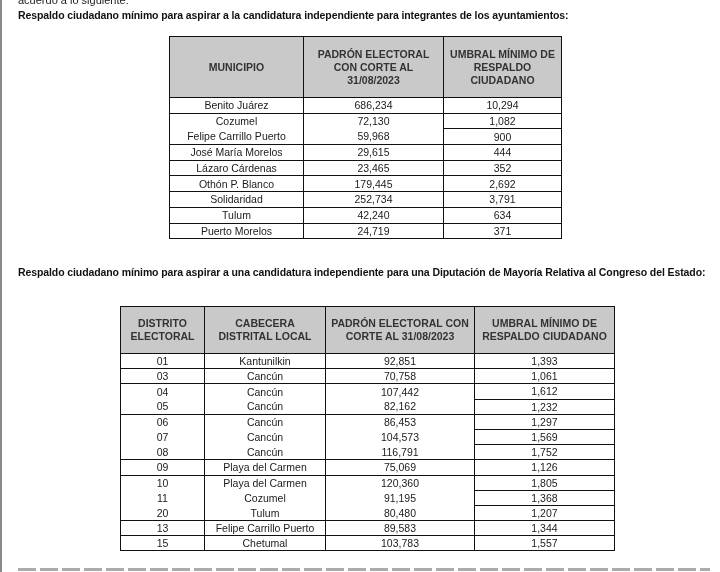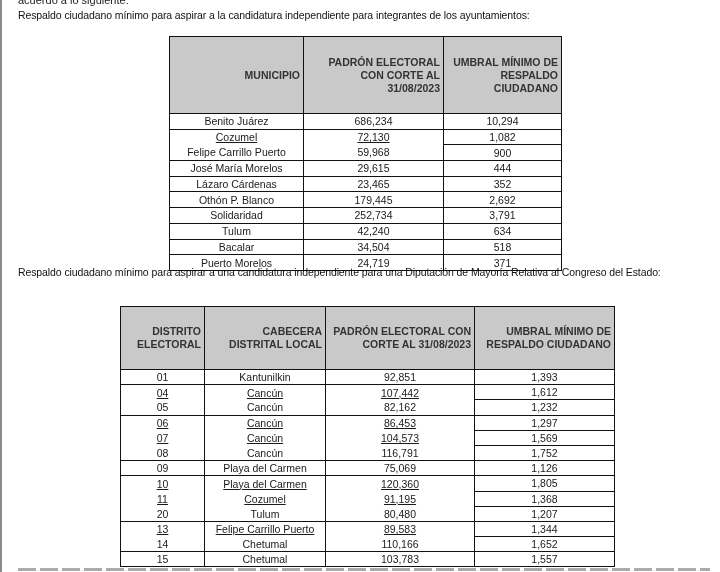--- a/index.html
+++ b/index.html
@@ -12,49 +12,49 @@
   }
   .left-rule {
     position: absolute; left: 0; top: 0; bottom: 0; width: 2px; background: #8a8a8a;
   }
   .intro {
     position: absolute; left: 18px; top: -6px;
     font-size: 11px; color: #222;
   }
   .heading {
     position: absolute; left: 18px;
-    font-size: 10.5px; font-weight: normal; color: #111; white-space: nowrap;
+    font-size: 10.5px; font-weight: bold; color: #111; white-space: nowrap;
     letter-spacing: -0.1px;
   }
   table {
     position: absolute;
     border-collapse: collapse;
     font-size: 10.5px;
     color: #1a1a1a;
   }
   th {
     background: #c9c9c9;
     font-weight: bold;
     color: #333;
-    text-align: right;
+    text-align: center;
     border: 1px solid #111;
     line-height: 13px;
-    padding: 16px 3px;
+    padding: 8px 3px;
   }
   td {
     text-align: center;
     border-left: 1px solid #111;
     border-right: 1px solid #111;
     border-top: 1px solid #111;
     border-bottom: 1px solid #111;
     padding: 0;
     height: 14.5px;
     line-height: 14px;
   }
-  td.nb { border-bottom: none; text-decoration: underline; }
+  td.nb { border-bottom: none; }
   td.nt { border-top: none; }
   
   #t1 { left: 169px; top: 36px; }
   #t1 th { height: 44px; }
   #t1 .c1 { width: 127px; }
   #t1 .c2 { width: 133px; }
   #t1 .c3 { width: 111px; }
   #t1 td { height: 14.7px; }
   
   #t2 { left: 120px; top: 306px; }
@@ -126,25 +126,20 @@
         <td>Solidaridad</td>
         <td>252,734</td>
         <td>3,791</td>
       </tr>
       <tr>
         <td>Tulum</td>
         <td>42,240</td>
         <td>634</td>
       </tr>
       <tr>
-        <td>Bacalar</td>
-        <td>34,504</td>
-        <td>518</td>
-      </tr>
-      <tr>
         <td>Puerto Morelos</td>
         <td>24,719</td>
         <td>371</td>
       </tr>
     </tbody>
 </table>
 
 <div class="heading" style="top:266px;">Respaldo ciudadano mínimo para aspirar a una candidatura independiente para una Diputación de Mayoría Relativa al Congreso del Estado:</div>
 
 <table id="t2">
@@ -157,20 +152,26 @@
     </tr>
   </thead>
   <tbody id="t2-body">
       <tr>
         <td>01</td>
         <td>Kantunilkin</td>
         <td>92,851</td>
         <td>1,393</td>
       </tr>
       <tr>
+        <td>03</td>
+        <td>Cancún</td>
+        <td>70,758</td>
+        <td>1,061</td>
+      </tr>
+      <tr>
         <td class="nb">04</td>
         <td class="nb">Cancún</td>
         <td class="nb">107,442</td>
         <td>1,612</td>
       </tr>
       <tr>
         <td class="nt">05</td>
         <td class="nt">Cancún</td>
         <td class="nt">82,162</td>
         <td>1,232</td>
@@ -217,26 +218,20 @@
         <td class="nt">80,480</td>
         <td>1,207</td>
       </tr>
       <tr>
         <td class="nb">13</td>
         <td class="nb">Felipe Carrillo Puerto</td>
         <td class="nb">89,583</td>
         <td>1,344</td>
       </tr>
       <tr>
-        <td class="nt">14</td>
-        <td class="nt">Chetumal</td>
-        <td class="nt">110,166</td>
-        <td>1,652</td>
-      </tr>
-      <tr>
         <td>15</td>
         <td>Chetumal</td>
         <td>103,783</td>
         <td>1,557</td>
       </tr>
     </tbody>
 </table>
 
 <div class="footer-cut">
     <span></span>

